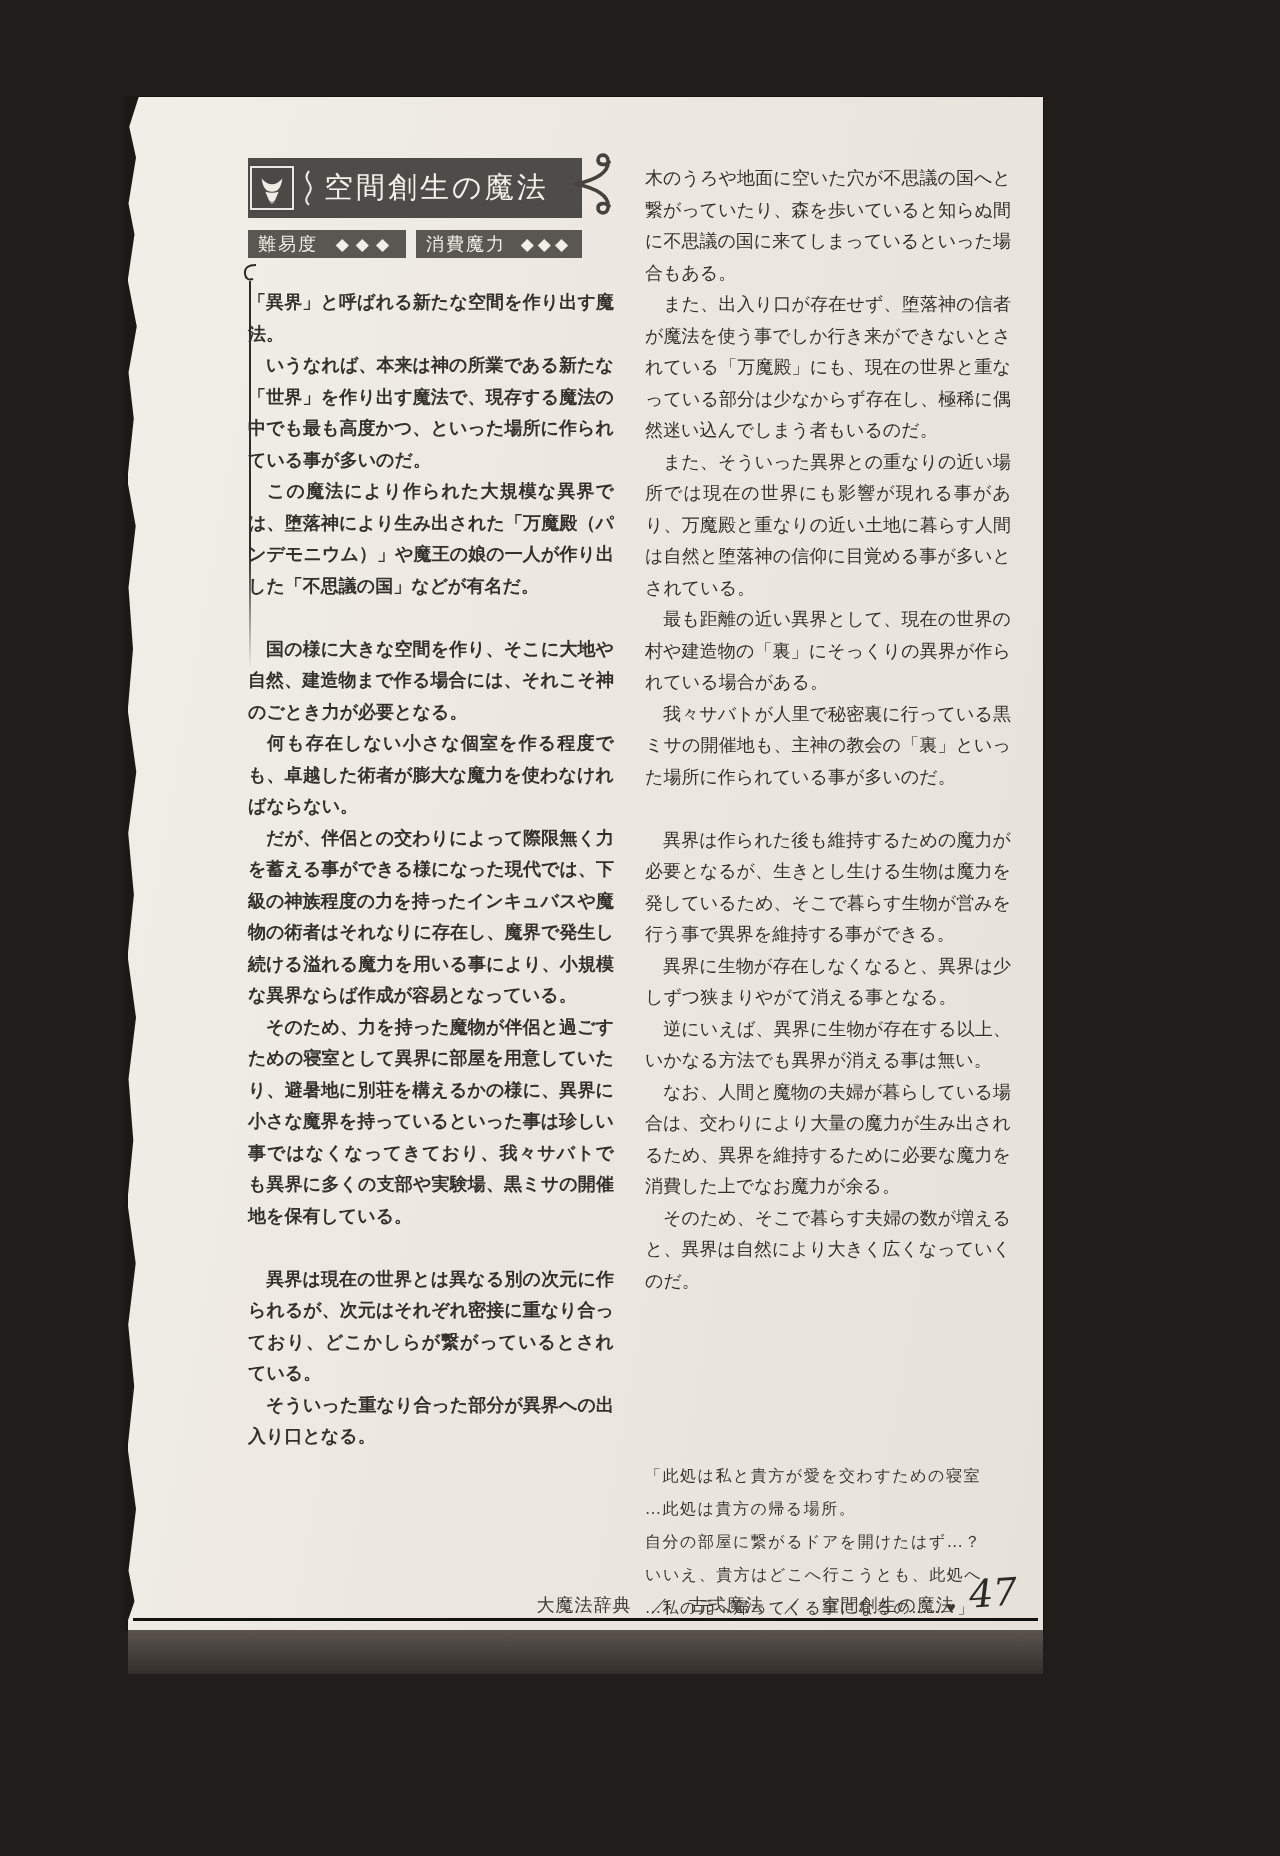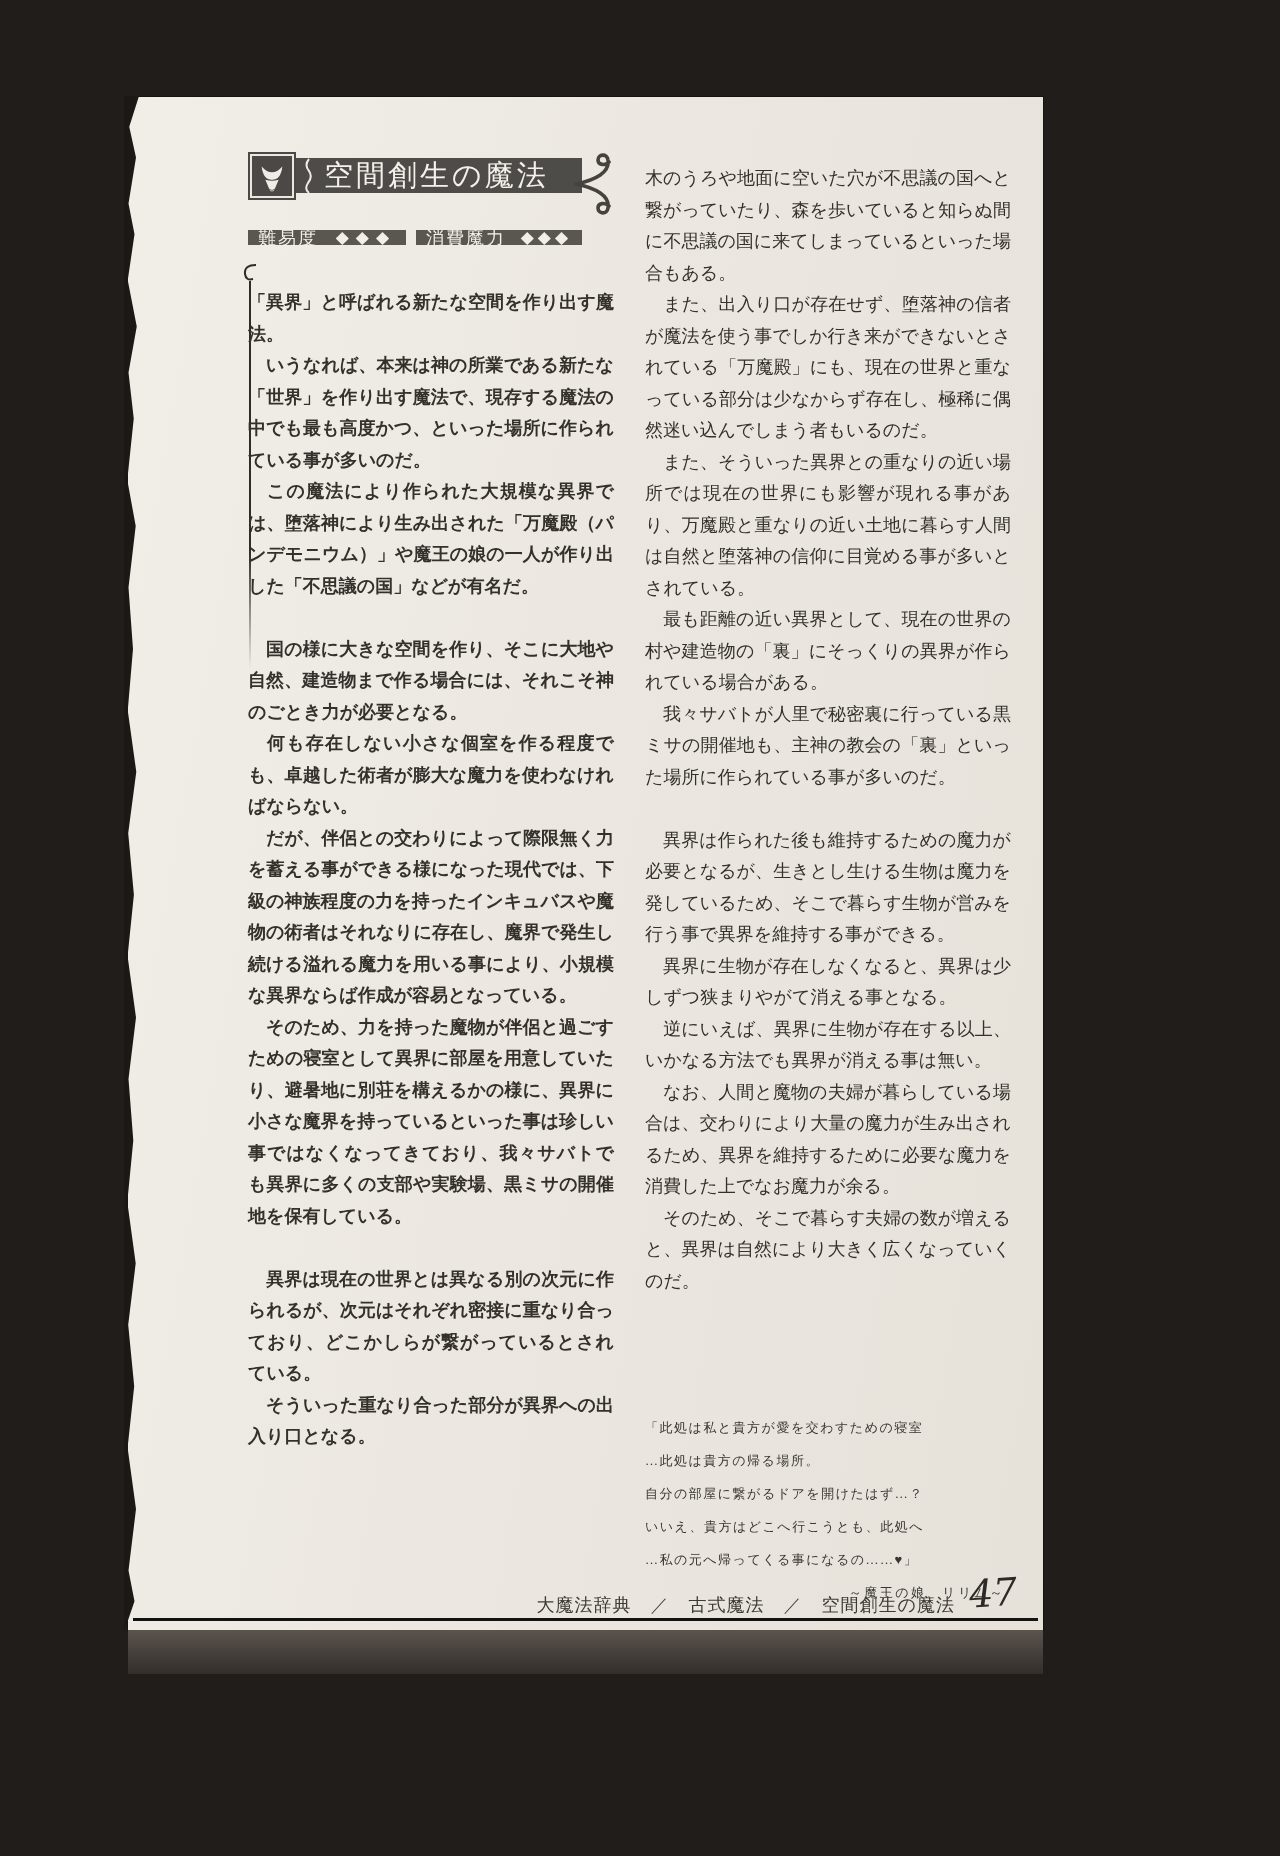--- a/index.html
+++ b/index.html
@@ -20,37 +20,37 @@
   .torn-edge {
     position:absolute; left:124px; top:96px; width:15px; height:1536px;
     background:#1b1815;
     clip-path:polygon(0 0,100% 0,35% 2%,80% 4%,30% 7%,70% 9%,25% 12%,85% 15%,
       30% 18%,65% 21%,22% 25%,78% 28%,30% 32%,60% 36%,25% 40%,82% 44%,28% 48%,
       66% 52%,24% 56%,80% 60%,30% 64%,62% 68%,22% 72%,78% 76%,28% 80%,68% 84%,
       24% 88%,80% 92%,30% 96%,70% 98%,0 100%);
   }
   
   .title-band {
-    position:absolute; left:120px; top:61px; width:334px; height:35px;
+    position:absolute; left:120px; top:61px; width:334px; height:60px;
     background:#4e4c49; display:flex; align-items:center;
   }
   .icon-box {
     width:48px; height:48px; background:#4b4946; flex:0 0 48px;
     box-shadow:inset 0 0 0 2px #4b4946, inset 0 0 0 4px #ece8e1;
     display:flex; align-items:center; justify-content:center;
   }
   .band-squiggle { margin-left:6px; }
   .band-title {
     color:#f4f1ea; font-size:29px; letter-spacing:3px; padding-left:10px;
     white-space:nowrap; font-weight:normal;
   }
   .band-flourish { position:absolute; left:446px; top:56px; }
   
   .badge {
-    position:absolute; top:133px; height:15px; background:#5a5752;
+    position:absolute; top:133px; height:28px; background:#5a5752;
     color:#f2efe8; display:flex; align-items:center; padding:0 10px;
     font-size:18px; letter-spacing:2px;
   }
   .badge .diamonds { margin-left:auto; letter-spacing:7px; font-size:17px; }
   .badge-difficulty { left:120px; width:158px; }
   .badge-cost { left:288px; width:166px;gap:10px; }
   .badge-cost .diamonds { letter-spacing:4px; }
   
   .corner-ornament { position:absolute; left:112px; top:166px; }
   .vline {
@@ -61,22 +61,22 @@
   .col {
     position:absolute; width:366px; font-size:18px; line-height:31.5px;
     text-align:justify; color:#34312d;
   }
   .col p { margin:0; }
   .col .section + .section { margin-top:31.5px; }
   .left-col { left:120px; top:190px;font-weight:bold; }
   .right-col { left:517px; top:66px; }
   
   .quote {
-    position:absolute; left:517px; top:1314px; width:372px;
-    font-size:13px; line-height:33px; letter-spacing:1.5px; color:#3a3733;
+    position:absolute; left:517px; top:1362px; width:372px;
+    font-size:16px; line-height:33px; letter-spacing:1.5px; color:#3a3733;
   }
   .quote p { margin:0; }
   .quote .attribution { text-align:right; padding-right:12px; letter-spacing:2.5px; }
   
   .breadcrumb {
     position:absolute; top:1496px; right:88px;
     font-family:Liberation Sans, sans-serif;
     font-size:18px; letter-spacing:1px; color:#3c3a36; white-space:nowrap;
   }
   .pagenum {

